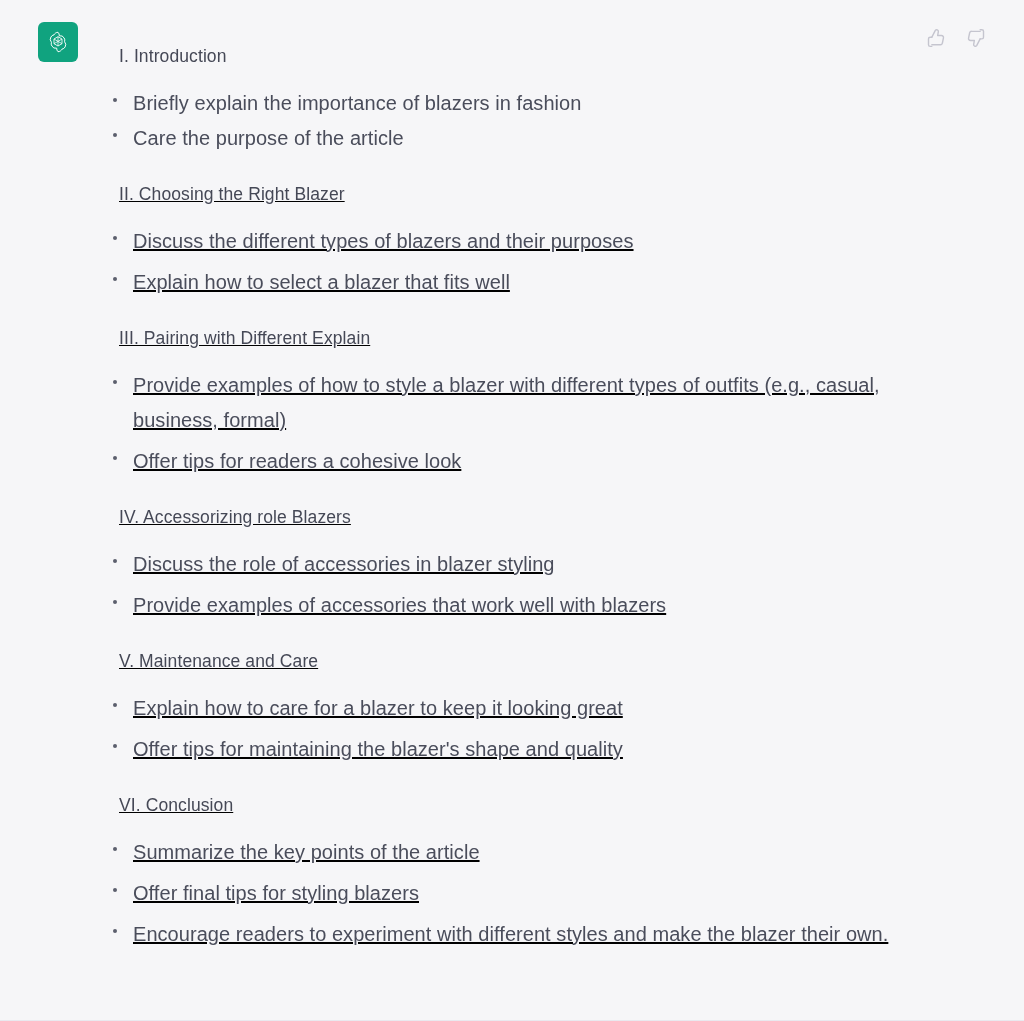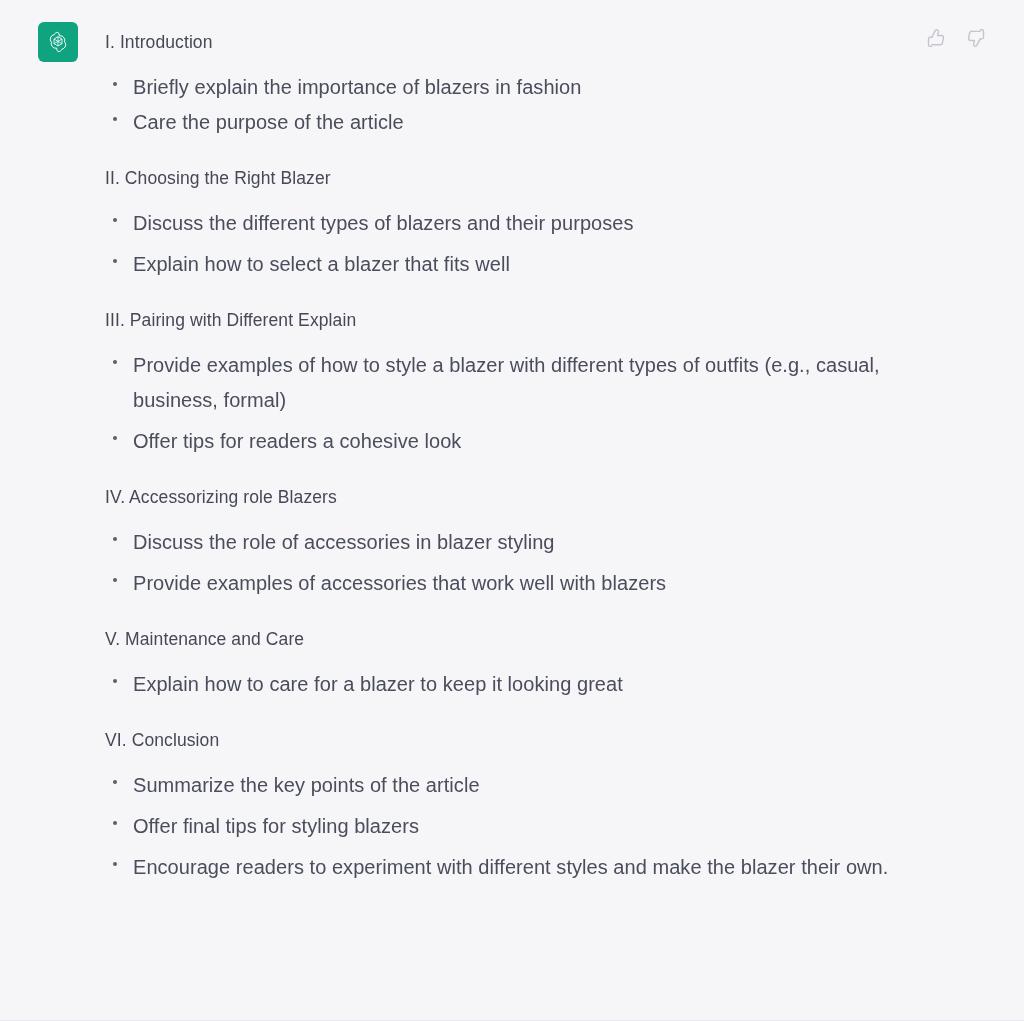--- a/index.html
+++ b/index.html
@@ -63,21 +63,21 @@
   .content {
     position: absolute;
     left: 103px;
     top: 26px;
     right: 120px;
   }
 
   .section { margin: 0; }
 
   h3.heading {
-    margin: 2px;
+    margin: 16px;
     padding: 0;
     font-size: 17.5px;
     font-weight: 400;
     line-height: 28px;
     color: #454856;
     letter-spacing: 0.1px;
   }
 
   ul.bullets {
     list-style: none;
@@ -99,21 +99,21 @@
     position: absolute;
     left: 10px;
     top: 12px;
     width: 4px;
     height: 4px;
     border-radius: 50%;
     background: #5c5f6d;
   }
 
   
-  .section + .section { margin-top: 24px; }
+  .section + .section { margin-top: 24px; text-decoration: underline; }
   .sec-1 .bullets li { margin-bottom: 0; }
 </style>
 </head>
 <body>
 
 <div class="message-row">
 
   <div class="avatar">
     <span>
       <svg width="26" height="26" viewBox="0 0 24 24" fill="none" stroke="#ffffff" stroke-width="0.9">
@@ -170,20 +170,21 @@
       <ul class="bullets">
         <li>Discuss the role of accessories in blazer styling</li>
         <li>Provide examples of accessories that work well with blazers</li>
       </ul>
     </div>
 
     <div class="section">
       <h3 class="heading">V. Maintenance and Care</h3>
       <ul class="bullets">
         <li>Explain how to care for a blazer to keep it looking great</li>
+        <li>Offer tips for maintaining the blazer's shape and quality</li>
       </ul>
     </div>
 
     <div class="section">
       <h3 class="heading">VI. Conclusion</h3>
       <ul class="bullets">
         <li>Summarize the key points of the article</li>
         <li>Offer final tips for styling blazers</li>
         <li>Encourage readers to experiment with different styles and make the blazer their own.</li>
       </ul>

